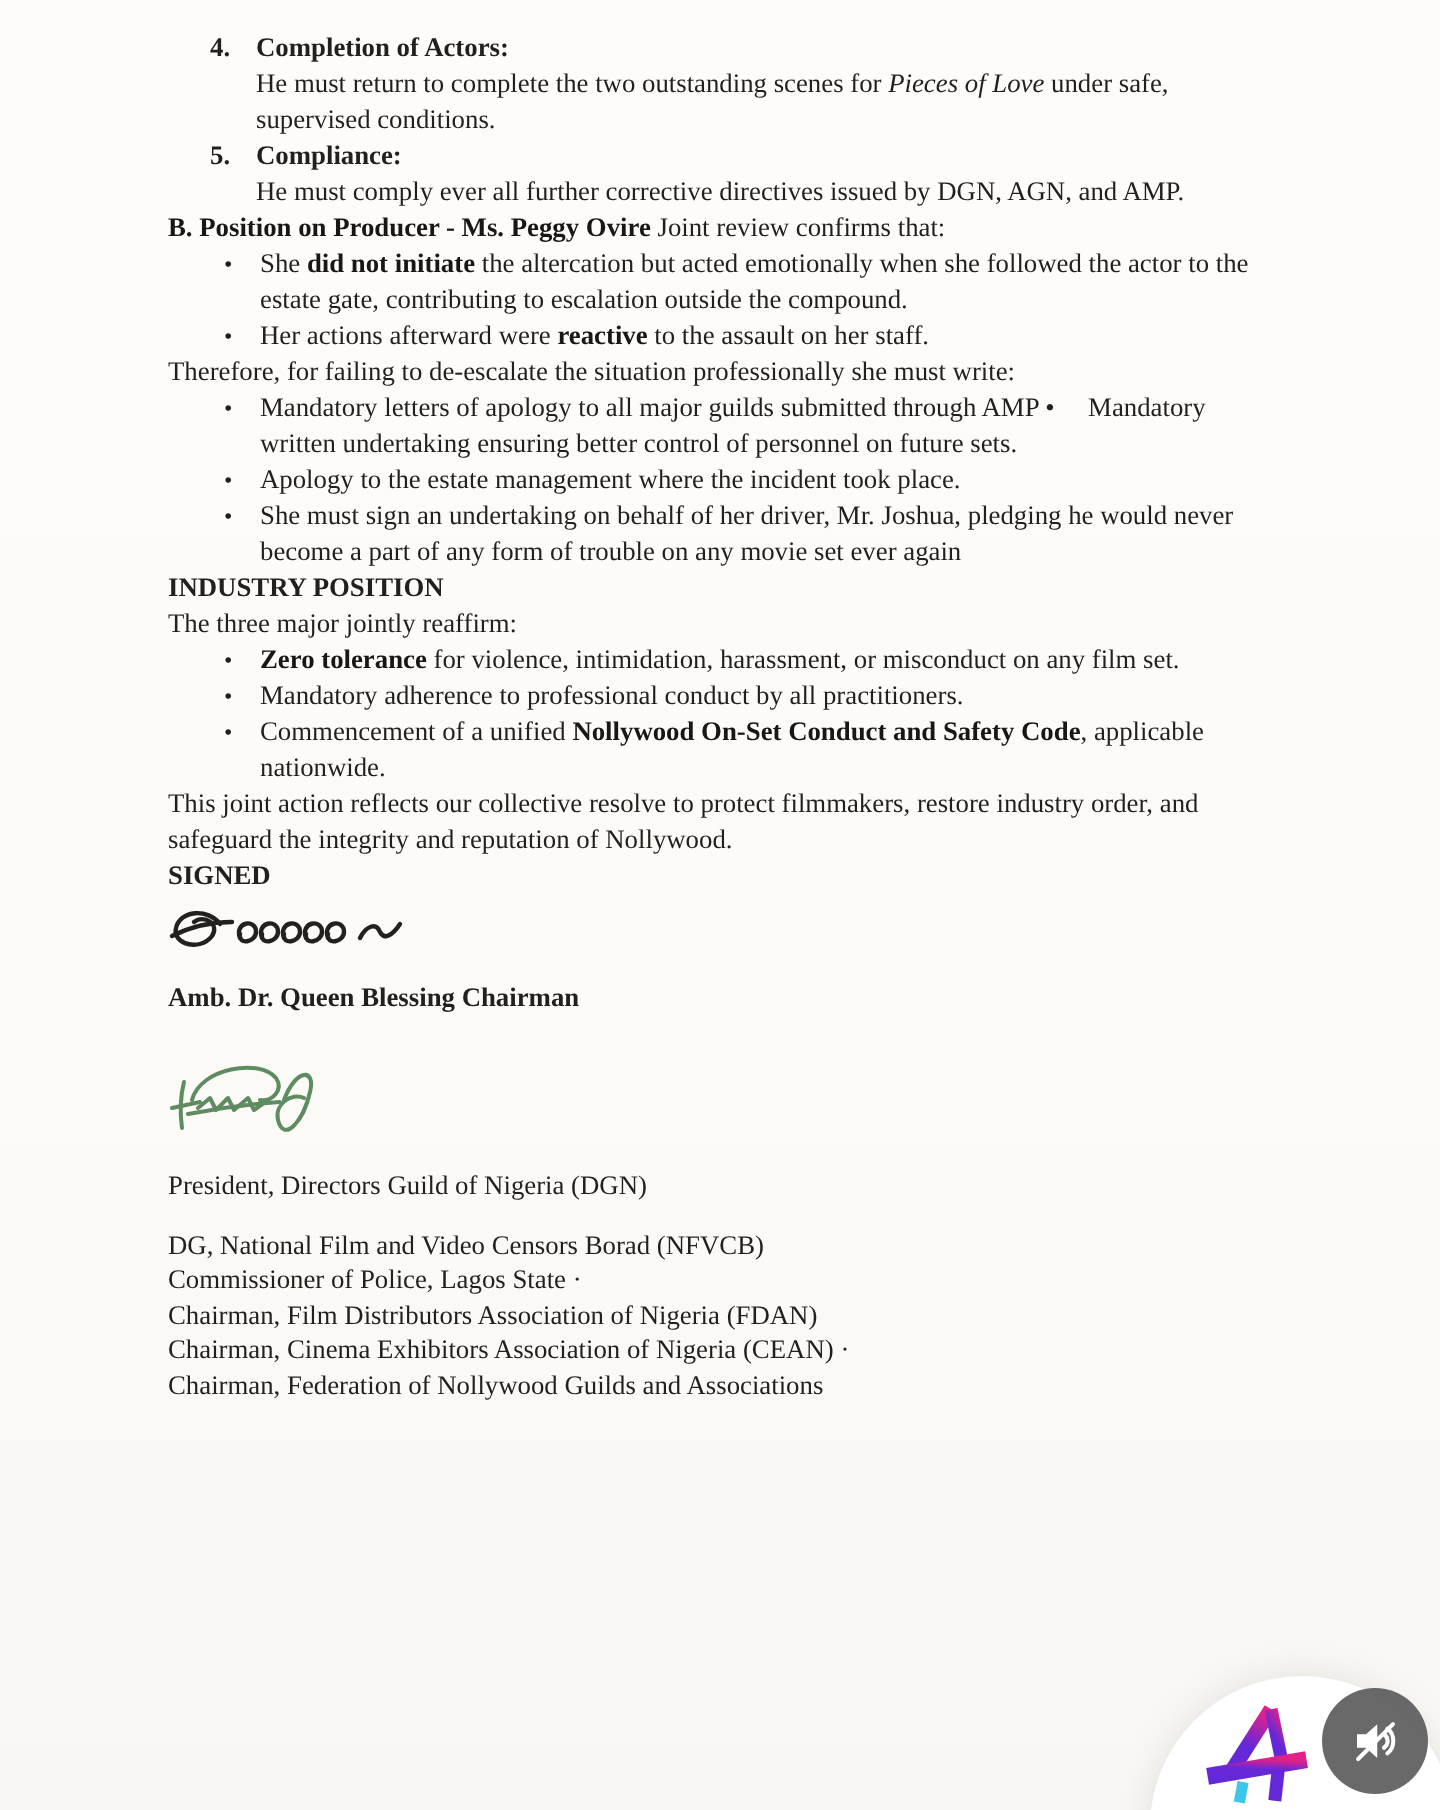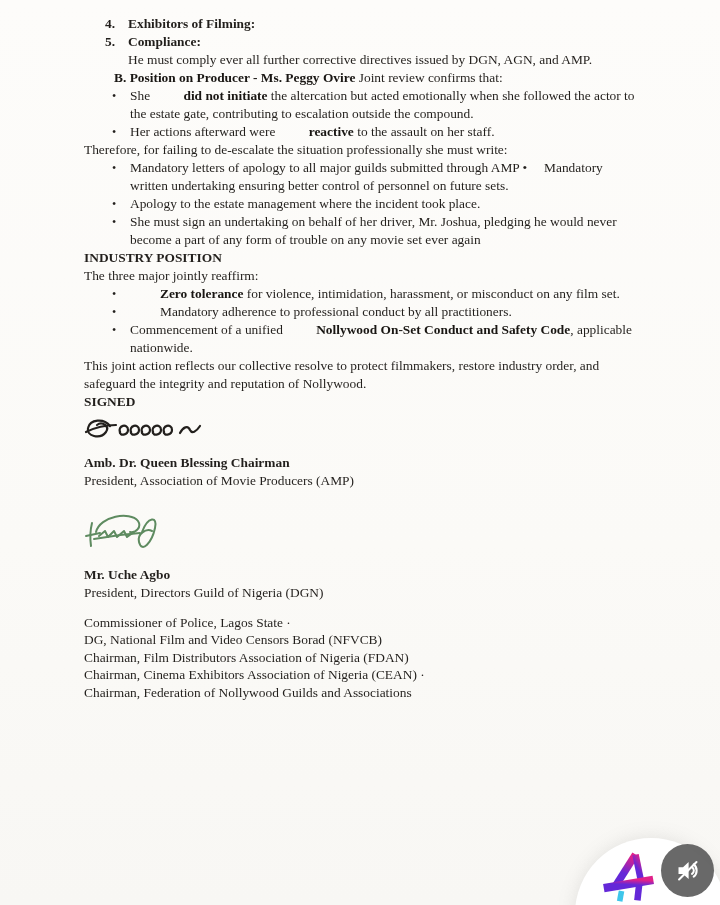--- a/index.html
+++ b/index.html
@@ -4,21 +4,21 @@
 <style>
   * { margin:0; padding:0; box-sizing:border-box; }
   html,body { width:720px; height:905px; }
   .stage {
     position:relative; width:720px; height:905px; overflow:hidden;
     background:linear-gradient(180deg,#fdfcfa 0%, #fbfaf7 60%, #f8f7f4 100%);
     font-family:"Liberation Serif", serif;
     color:#221f1c;
   }
   .doc { position:absolute; left:84px; top:15px; width:556px; font-size:13.4px; line-height:18px; }
-  b { font-weight:bold; color:#191613;margin-left:30px; }
+  b { font-weight:bold; color:#191613; }
   .num-row { display:flex; padding-left:21px; }
   .num { width:23px; font-weight:bold; flex:0 0 23px; }
   .num-title { font-weight:bold; }
   .item-body { padding-left:44px; }
   .b-row { display:flex; padding-left:28px; }
   .b-dot { flex:0 0 18px; font-size:12px; }
   .b-txt { flex:1; }
   .para { }
   .mt12 { margin-top:0; }
   .sec-head { font-weight:bold; }
@@ -43,21 +43,24 @@
   }
 </style>
 </head>
 <body>
 
 <div class="stage">
   <div class="doc">
 
     <div class="num-row">
       <span class="num">4.</span>
-      <span class="num-title">Exhibitors of Filming:</span>
+      <span class="num-title">Completion of Actors:</span>
+    </div>
+    <div class="item-body">
+      <span>He must return to complete the two outstanding scenes for </span><i>Pieces of Love</i><span> under safe, supervised conditions.</span>
     </div>
 
     <div class="num-row">
       <span class="num">5.</span>
       <span class="num-title">Compliance:</span>
     </div>
     <div class="item-body">He must comply ever all further corrective directives issued by DGN, AGN, and AMP.</div>
 
     <div class="para">
       <b>B. Position on Producer - Ms. Peggy Ovire</b><span> Joint review confirms that:</span>
@@ -106,42 +109,40 @@
     <div class="sig-block">
       <svg class="sig1" width="120" height="32" viewBox="0 0 120 32">
         <g fill="none" stroke-width="2.2" stroke-linecap="round" stroke-linejoin="round">
           <path d="M26 10 C20 2 6 3 4 12 C2 20 16 24 22 16 C26 10 18 5 13 9" stroke="#23201d"></path>
           <path d="M2 16 C12 11 22 9 32 9" stroke="#23201d"></path>
           <path d="M36 17 c-3 -8 8 -10 8 -3 c0 5 -9 7 -8 1 m11 2 c-3 -8 8 -10 8 -3 c0 5 -9 7 -8 1 m11 2 c-3 -8 8 -10 8 -3 c0 5 -9 7 -8 1 m11 2 c-3 -8 8 -10 8 -3 c0 5 -9 7 -8 1 m11 2 c-3 -8 8 -10 8 -3 c0 5 -9 7 -8 1" stroke="#23201d"></path>
           <path d="M96 17 c3 -6 8 -8 10 -3 c2 4 6 2 10 -4" stroke="#23201d"></path>
         </g>
       </svg>
       <div class="name">Amb. Dr. Queen Blessing Chairman</div>
-      <div>President, Association of Movie Producers (AMP)</div>
     </div>
 
     <div class="sig-block">
       <svg class="sig2" width="92" height="56" viewBox="0 0 92 56">
         <g fill="none" stroke-width="2" stroke-linecap="round" stroke-linejoin="round">
           <path d="M8 18 C6 26 6 34 7 41" stroke="#5e8b60"></path>
           <path d="M2 31 L16 28" stroke="#5e8b60"></path>
           <path d="M12 27 C16 11 46 6 54 16 C58 22 52 28 46 27" stroke="#5e8b60"></path>
           <path d="M15 31 l6 -5 l3 6 l6 -6 l3 6 l7 -6 l3 6 l7 -5" stroke="#5e8b60"></path>
           <path d="M10 34 C26 31 42 29 56 28" stroke="#5e8b60"></path>
           <path d="M58 27 C64 11 74 11 71 23 C68 37 58 49 55 37 C53 29 62 23 68 26" stroke="#5e8b60"></path>
         </g>
       </svg>
-      <div class="name">Mr. Uche Agbo</div>
       <div>President, Directors Guild of Nigeria (DGN)</div>
     </div>
 
 
     <div class="cc-block">
+      <div>DG, National Film and Video Censors Borad (NFVCB)</div>
       <div>Commissioner of Police, Lagos State ·</div>
-      <div>DG, National Film and Video Censors Borad (NFVCB)</div>
       <div>Chairman, Film Distributors Association of Nigeria (FDAN)</div>
       <div>Chairman, Cinema Exhibitors Association of Nigeria (CEAN) ·</div>
       <div>Chairman, Federation of Nollywood Guilds and Associations</div>
     </div>
   </div>
 
   <div class="white-circle"></div>
 
   <svg class="logo-watermark" viewBox="0 0 60 60">
     <defs>

